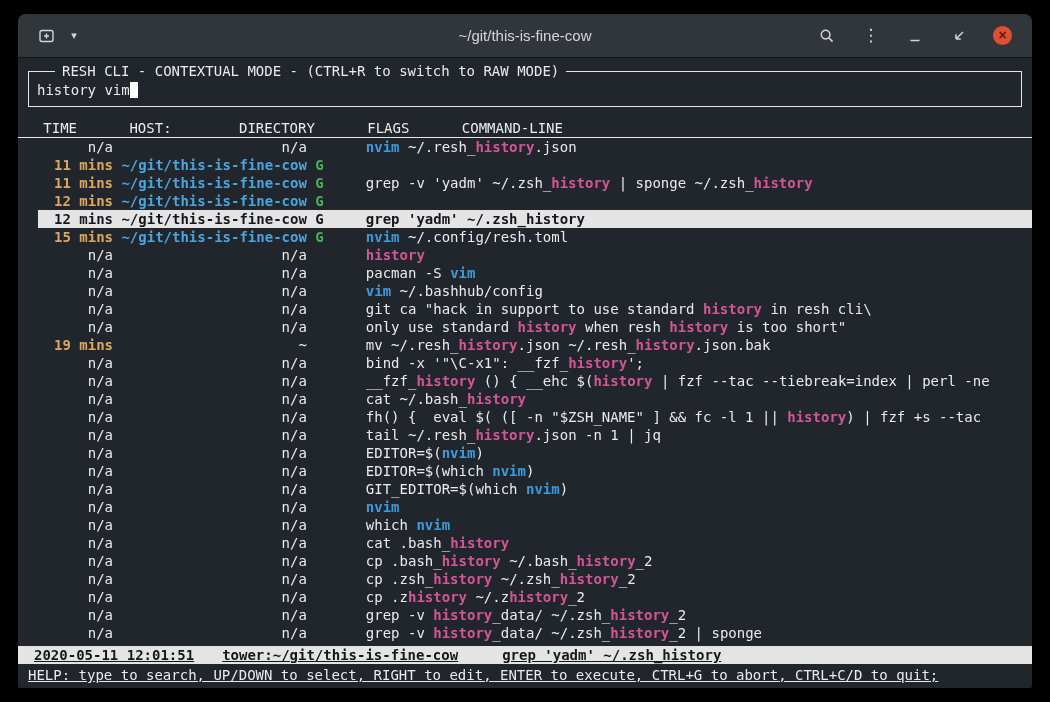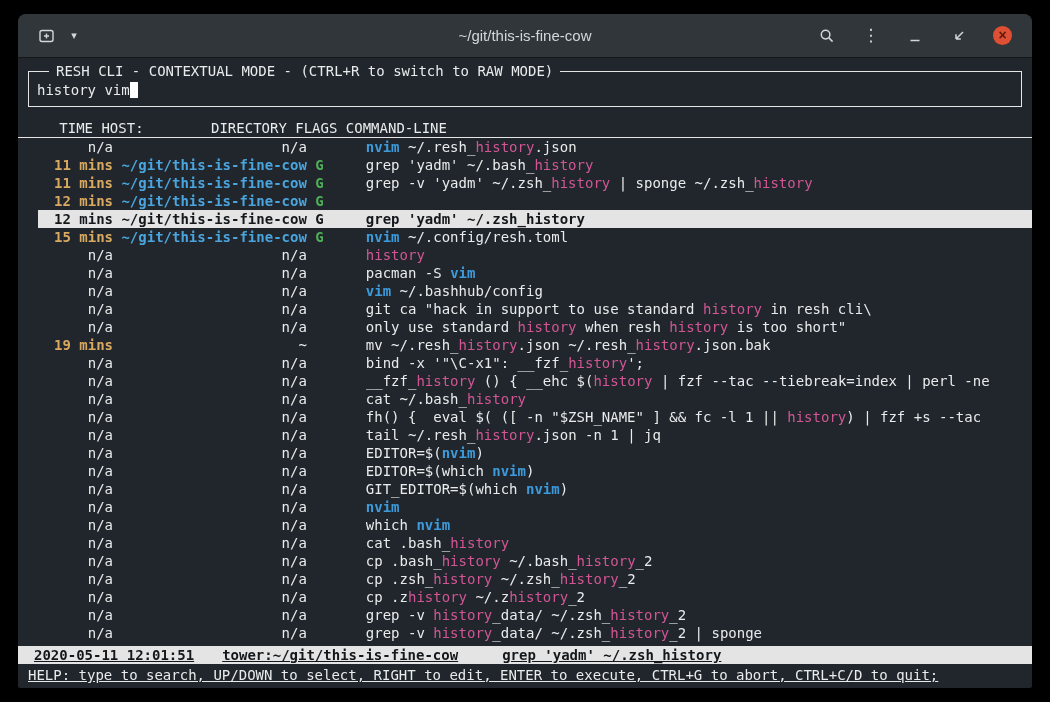--- a/index.html
+++ b/index.html
@@ -51,42 +51,42 @@
     color: var(--term-fg, #e9ebec);
     font-size: 14px; line-height: 18px;
   }
   .resh-box {
     margin: 5px 10px 12px 10px;
     border: 1px solid var(--border-white, #e6e6e6);
     position: relative;
     padding: 9px 8px 7px 8px;
   }
   .resh-box-title {
-    position: absolute; top: -10px; left: 20px;
+    position: absolute; top: -10px; left: 26px;
     background: var(--term-bg, #20262c);
     padding: 0 7px;
     white-space: pre;
   }
   .query-line { white-space: pre; }
   .cursor { display: inline-block; width: 8px; height: 16px; background: #ffffff; vertical-align: -3px; }
   
   .table-header {
-    display: flex; padding-left: 16px; padding-bottom: 1px;
+    display: flex; padding-bottom: 1px;
     border-bottom: 1px solid var(--border-white, #e6e6e6);
-    white-space: pre; height: 19px;
+    white-space: pre; height: 19px; gap: 44px;
   }
   .row { display: flex; padding-left: 16px; white-space: pre; height: 18px; overflow: hidden; margin-left: 20px; }
   .col-time { flex: 0 0 7ch; width: 7ch; text-align: right; }
   .col-hostdir { flex: 0 0 22ch; width: 22ch; text-align: right; margin-left: 1ch; overflow: hidden; }
   .col-flag { flex: 0 0 5ch; width: 5ch; margin-left: 1ch; color: var(--flag-green, #4fae57); font-weight: bold; }
   .col-cmd { flex: 1; margin-left: 1ch; overflow: hidden; }
   .hdr-hostdir { display: flex; justify-content: space-between; text-align: left; }
   .time-hl { color: var(--time-yellow, #d9a962); font-weight: bold; }
   .host-path { color: var(--host-cyan, #4aa4dd); font-weight: bold; }
-  .seg-h { color: var(--match-history, #d25695); font-weight: normal; }
+  .seg-h { color: var(--match-history, #d25695); font-weight: bold; }
   .seg-v { color: var(--match-vim, #3d9bdc); font-weight: bold; }
   .row.selected { background: var(--selection-bg, #e4e4e4); }
   .row.selected span, .row.selected .seg-h, .row.selected .seg-v,
   .row.selected .col-flag, .row.selected .time-hl, .row.selected .host-path {
     color: var(--selection-fg, #15181b) !important; font-weight: bold;
   }
   
   .statusbar {
     margin-top: 4px; height: 18px;
     background: var(--selection-bg, #e4e4e4);
@@ -154,21 +154,20 @@
         <div class="row">
     <span class="col-time">n/a</span>
     <span class="col-hostdir">n/a</span>
     <span class="col-flag"></span>
     <span class="col-cmd"><span class="seg-v">nvim</span><span class="seg-p"> ~/.resh_</span><span class="seg-h">history</span><span class="seg-p">.json</span></span>
   </div>
         <div class="row">
     <span class="col-time time-hl">11 mins</span>
     <span class="col-hostdir host-path">~/git/this-is-fine-cow</span>
     <span class="col-flag">G</span>
-    <span class="col-cmd"><span class="seg-p">grep 'yadm' ~/.bash_</span><span class="seg-h">history</span></span>
   </div>
         <div class="row">
     <span class="col-time time-hl">11 mins</span>
     <span class="col-hostdir host-path">~/git/this-is-fine-cow</span>
     <span class="col-flag">G</span>
     <span class="col-cmd"><span class="seg-p">grep -v 'yadm' ~/.zsh_</span><span class="seg-h">history</span><span class="seg-p"> | sponge ~/.zsh_</span><span class="seg-h">history</span></span>
   </div>
         <div class="row">
     <span class="col-time time-hl">12 mins</span>
     <span class="col-hostdir host-path">~/git/this-is-fine-cow</span>

